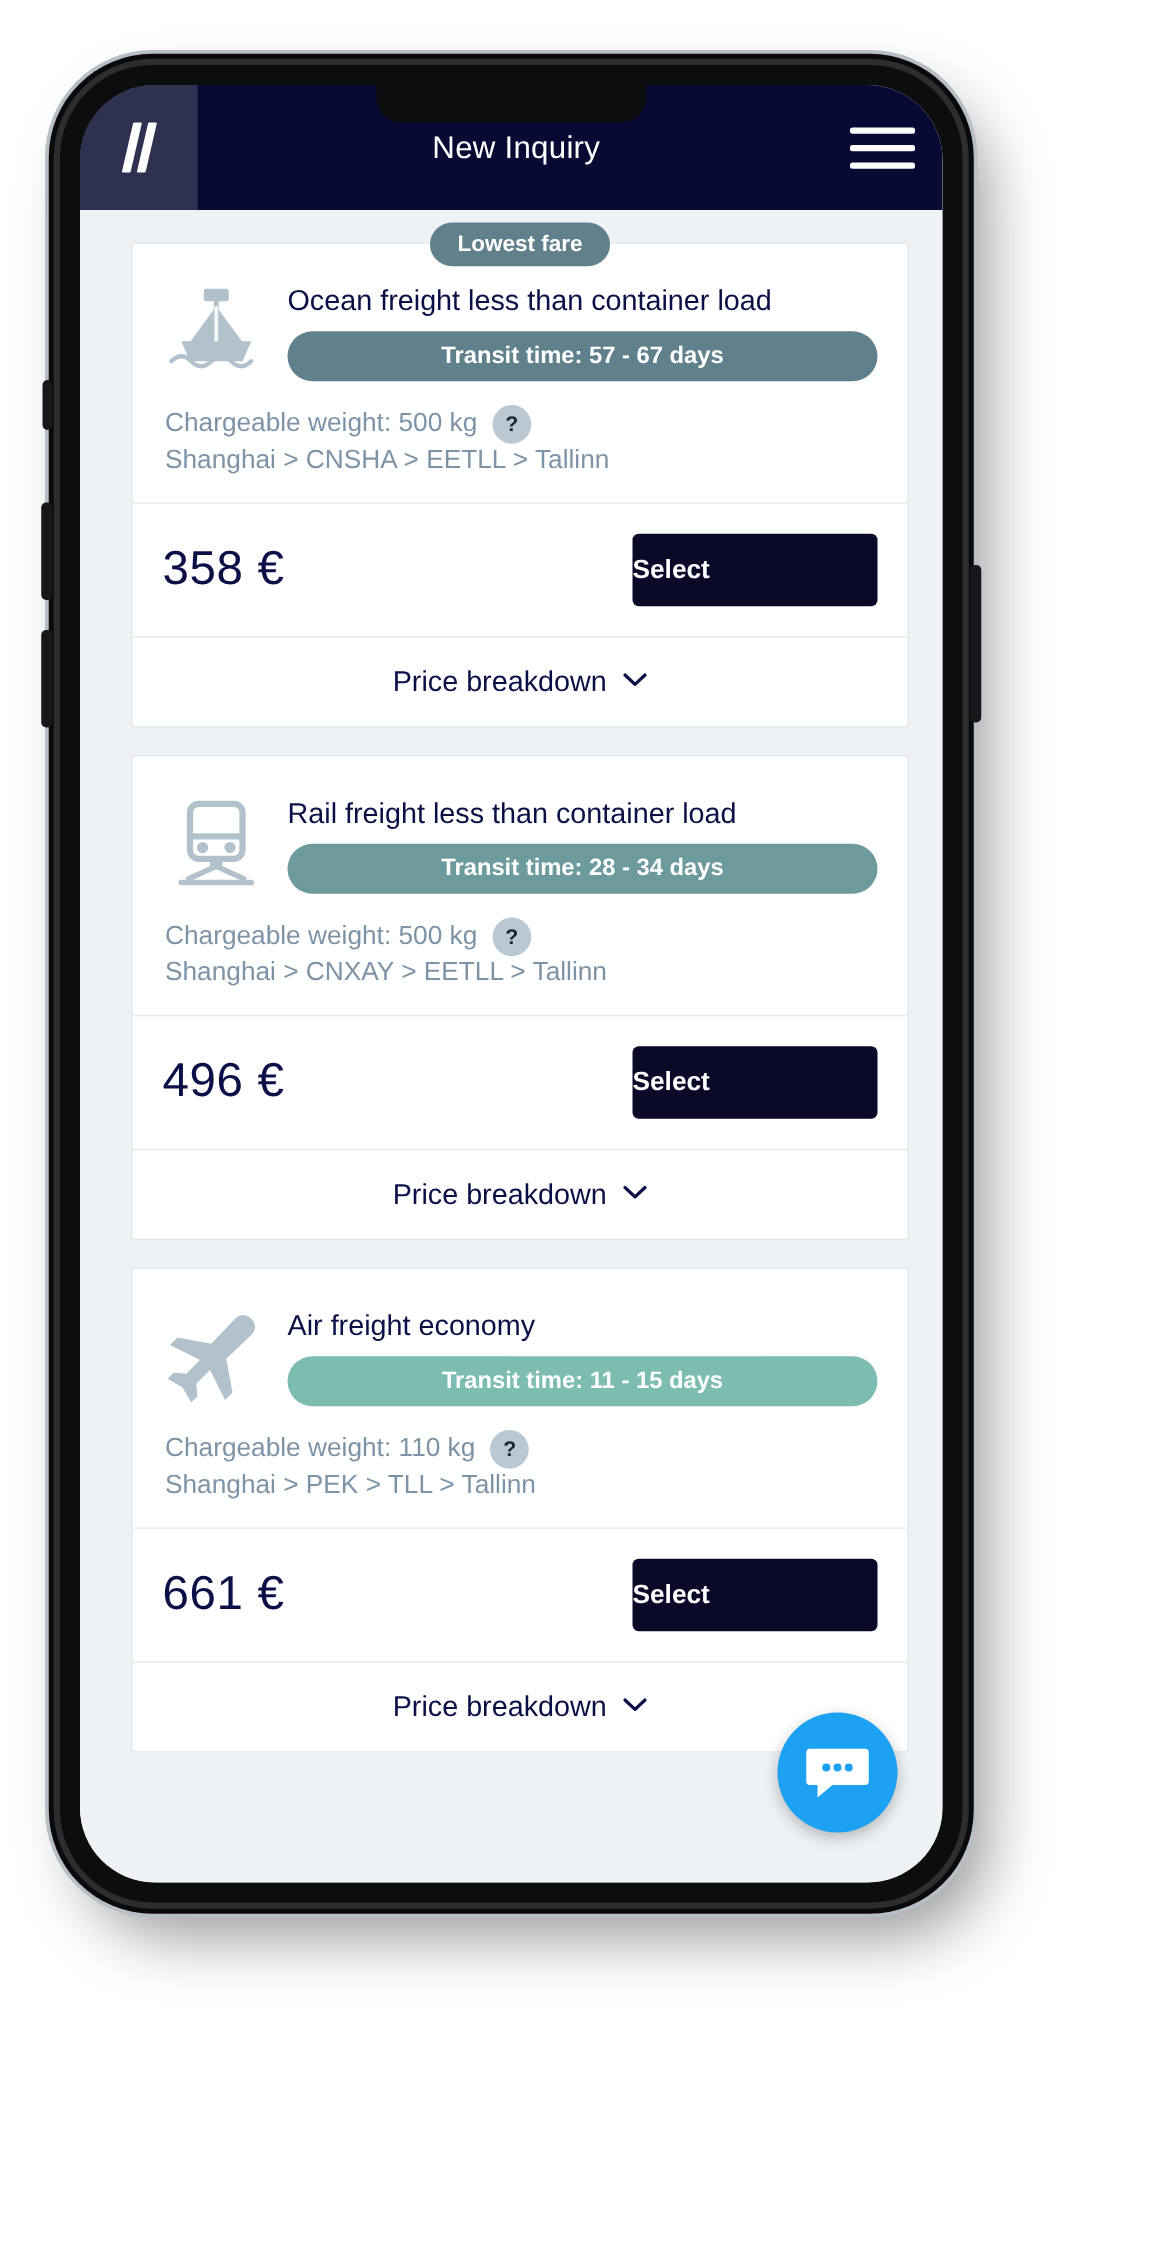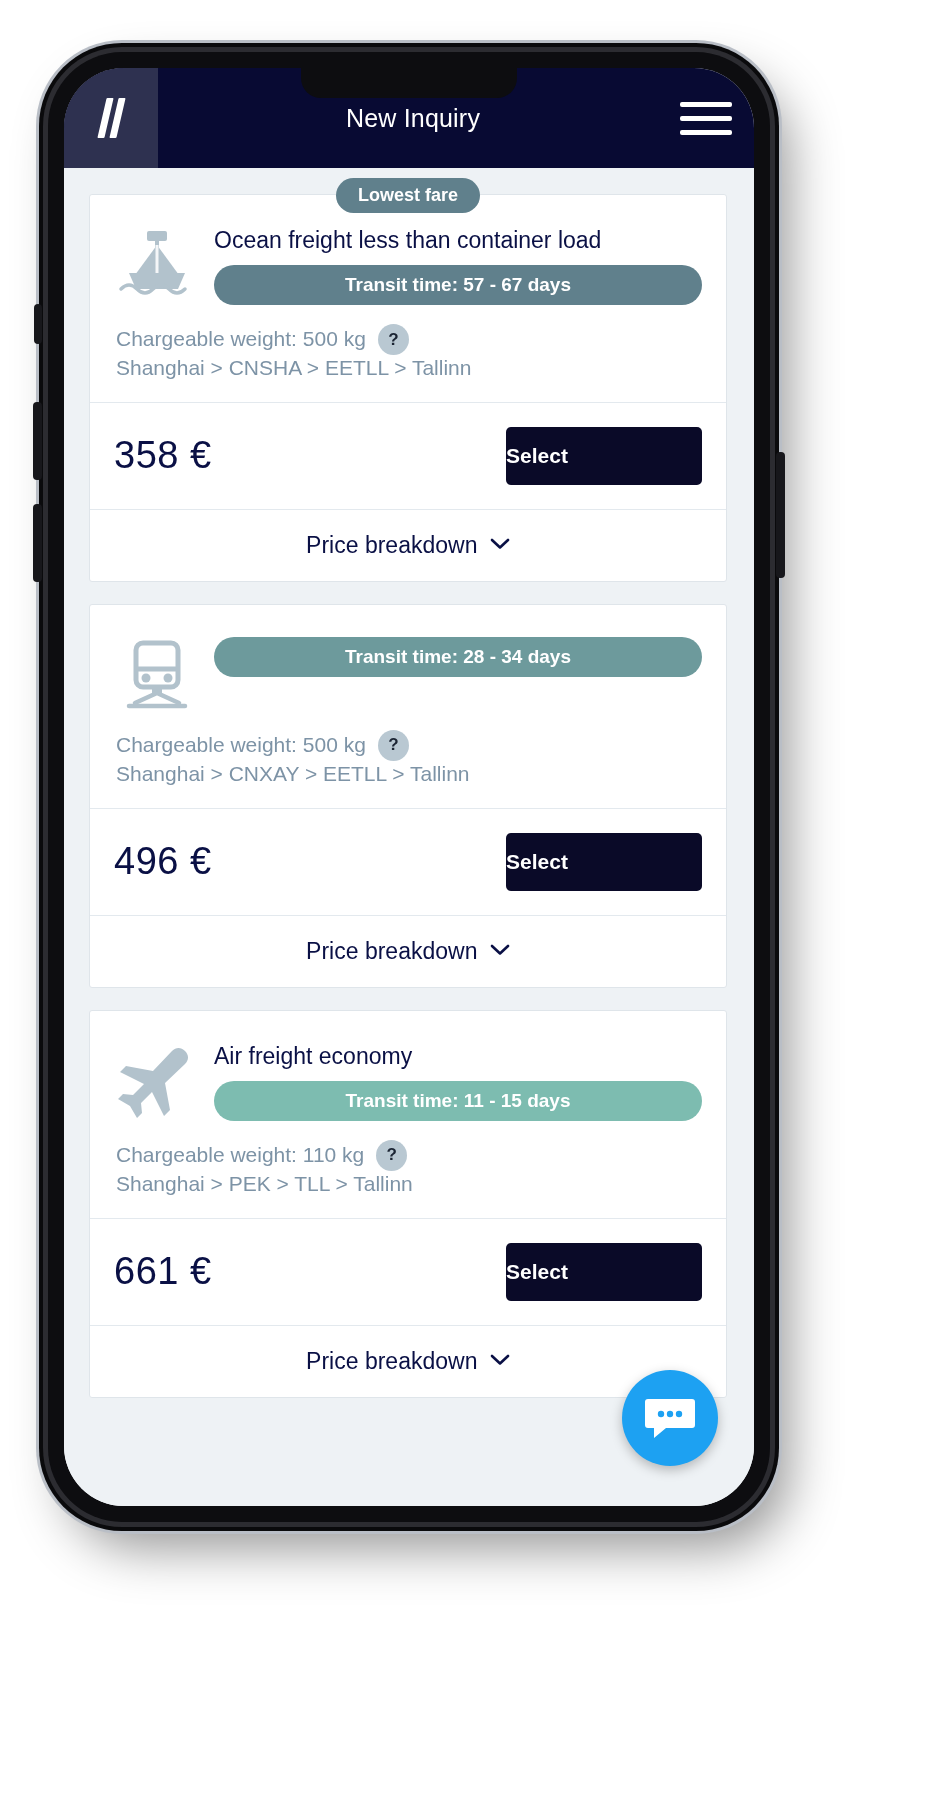--- a/index.html
+++ b/index.html
@@ -127,21 +127,21 @@
   }
 
   
   .app-body {
     position: absolute;
     top: 100px;
     left: 0;
     right: 0;
     bottom: 0;
     background: #eef2f5;
-    padding: 26px 27px 0 25px;
+    padding: 26px 27px 0 41px;
     overflow: hidden;
   }
 
   
   .offer-card {
     background: #ffffff;
     border: 1px solid #dfe5ea;
     border-radius: 3px;
     margin-bottom: 22px;
     position: relative;
@@ -380,20 +380,21 @@
                   <rect x="17" y="4" width="42" height="44" rx="7" stroke="#b2c2cc" stroke-width="5"></rect>
                   <line x1="17" y1="30" x2="59" y2="30" stroke="#b2c2cc" stroke-width="5"></line>
                   <circle cx="27" cy="39" r="4.5" fill="#b2c2cc"></circle>
                   <circle cx="49" cy="39" r="4.5" fill="#b2c2cc"></circle>
                   <rect x="33" y="48" width="10" height="8" fill="#b2c2cc"></rect>
                   <path d="M16 64 L38 54 L60 64" stroke="#b2c2cc" stroke-width="4.5" stroke-linecap="round" stroke-linejoin="round"></path>
                   <line x1="10" y1="67" x2="66" y2="67" stroke="#b2c2cc" stroke-width="4.5" stroke-linecap="round"></line>
                 </svg>
               </div>
               <div class="card-headings">
+                <div class="offer-title">Rail freight less than container load</div>
                 <span class="transit-badge" style="background:#6d9a9c">Transit time: 28 - 34 days</span>
               </div>
             </div>
 
             <div class="meta-lines">
               <div class="meta-line">
                 <span>Chargeable weight: 500 kg</span>
                 <span class="help-dot">?</span>
               </div>
               <div class="route-line">Shanghai &gt; CNXAY &gt; EETLL &gt; Tallinn</div>

